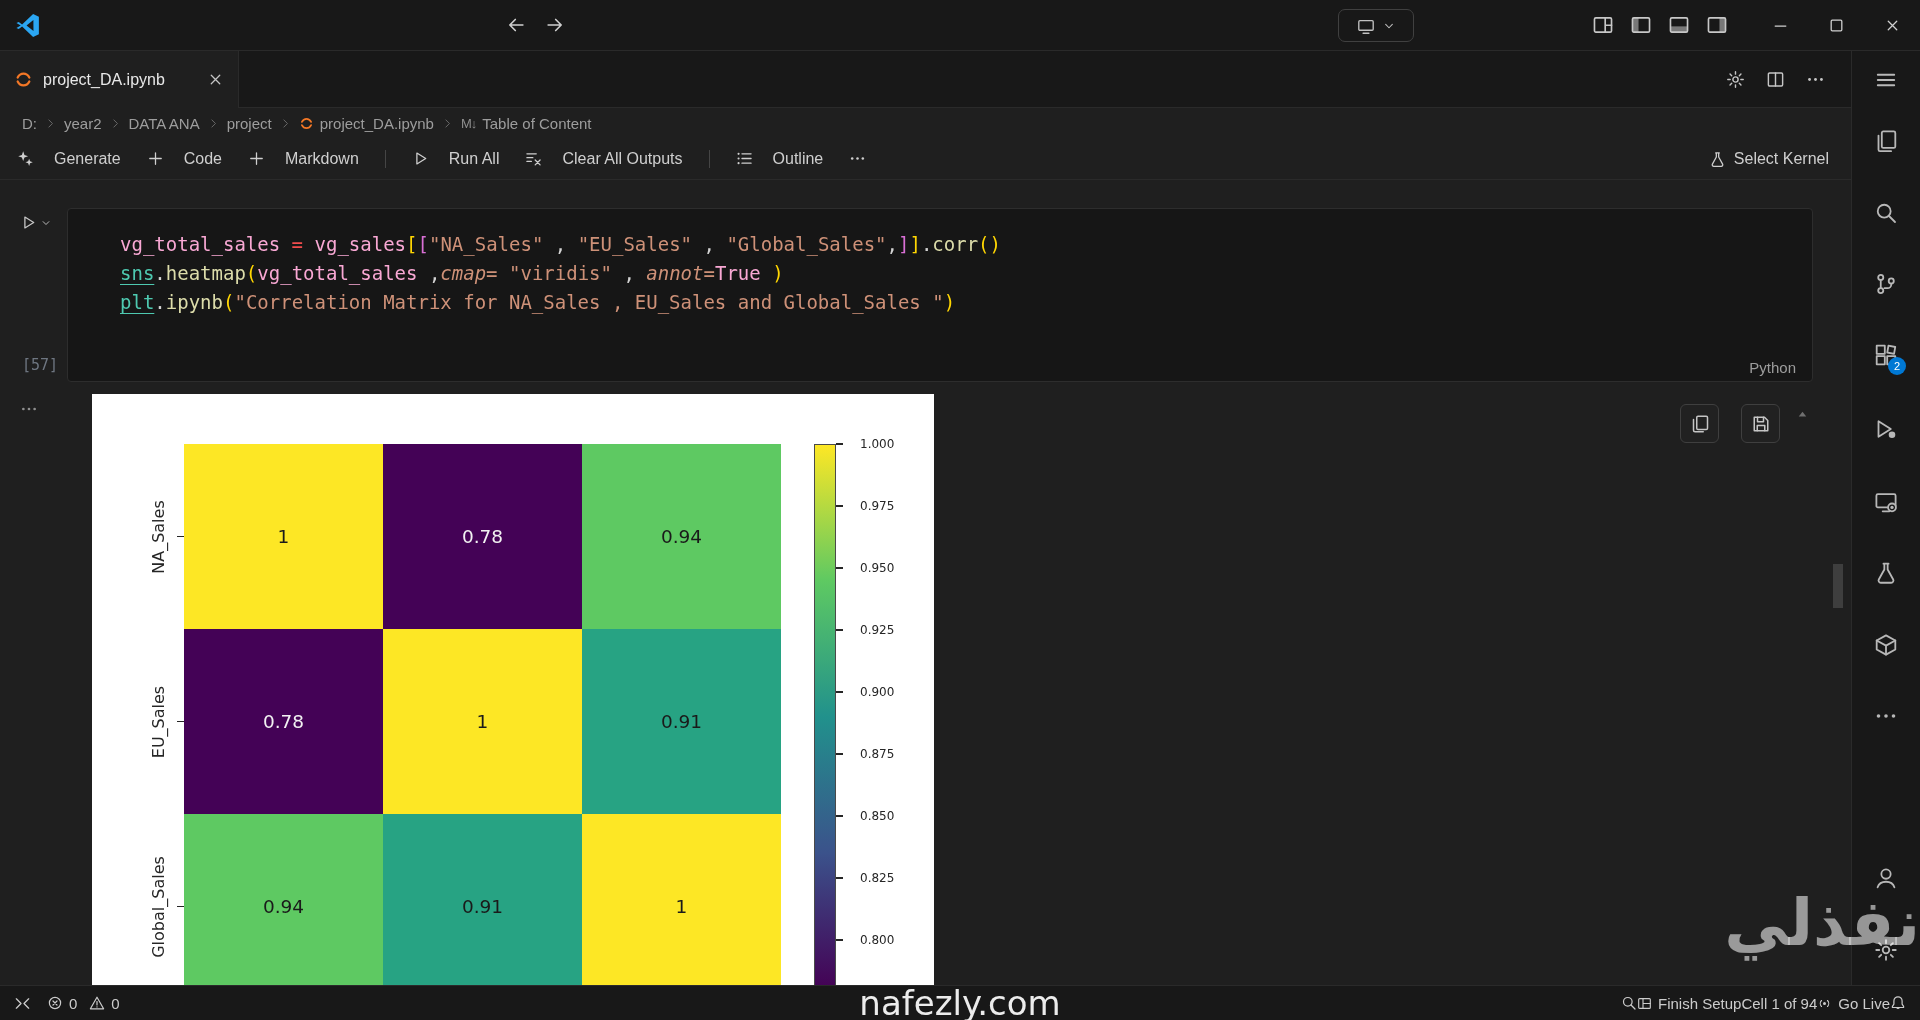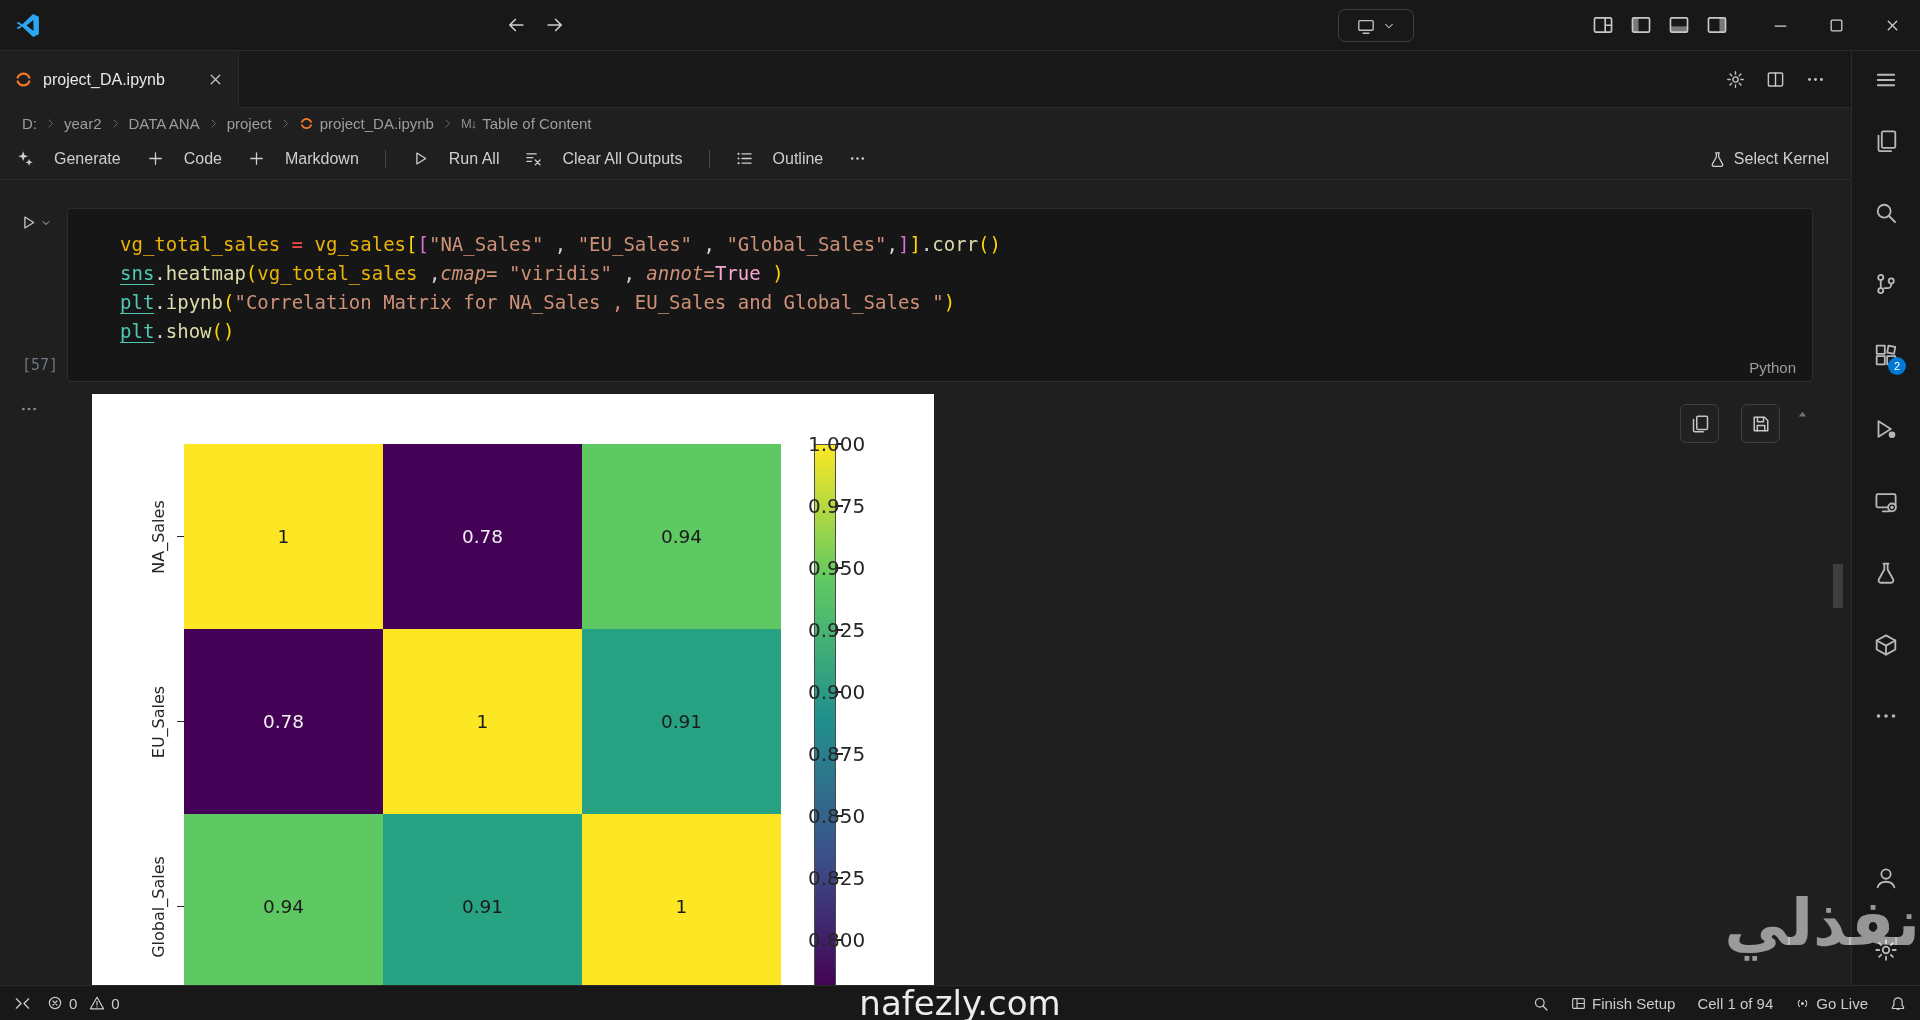--- a/index.html
+++ b/index.html
@@ -62,21 +62,21 @@
 
   
   .main { position:absolute; left:0; top:180px; width:1851px; height:805px; background:#1f1f1f; overflow:hidden; }
 
   .cell { position:absolute; left:67px; top:28px; width:1746px; height:174px; background:#161616;
     border:1px solid #2d2d2d; border-radius:4px; }
   .cell-code { position:absolute; left:52px; top:21px; font-family:"DejaVu Sans Mono", monospace;
     font-size:19px; line-height:29px; cursor:text; }
   .code-line { white-space:pre; }
   .code-line span { white-space:pre; }
-  .tk-var{color:#eab308}.tk-op{color:#f14c4c}.tk-str{color:#ce9178}.tk-fn{color:#dcdcaa}
+  .tk-var{color:#f9a8d4}.tk-op{color:#f14c4c}.tk-str{color:#ce9178}.tk-fn{color:#dcdcaa}
   .tk-kw{color:#f9a8d4}.tk-pl{color:#d4d4d4}.tk-b1{color:#ffd602}.tk-b2{color:#da70d6}
   .tk-mod{color:#4ec9b0; text-decoration:underline; text-underline-offset:4px;}
   .tk-par{color:#ce9178; font-style:italic;}
   .lang-label { position:absolute; right:16px; bottom:5px; color:#9d9d9d; font-size:15px; cursor:pointer; }
   .cell-run { position:absolute; left:20px; top:34px; display:flex; align-items:center; gap:3px;
     color:#c8c8c8; cursor:pointer; }
   .exec-count { position:absolute; left:22px; top:176px; color:#6e7681;
     font-family:"DejaVu Sans Mono", monospace; font-size:15px; }
   .out-more { position:absolute; left:20px; top:220px; color:#8f8f8f; cursor:pointer; }
 
@@ -85,21 +85,21 @@
     overflow:hidden; color:#262626; font-family:"DejaVu Sans", sans-serif; }
   .fig-title { position:absolute; left:0; top:14px; width:781px; text-align:center; font-size:23px; }
   .hm-grid { position:absolute; left:92px; top:50px; display:grid;
     grid-template-columns:repeat(3,199px); grid-template-rows:repeat(3,185px); }
   .hm-cell { display:flex; align-items:center; justify-content:center; font-size:18.5px; }
   .row-label { position:absolute; left:66px; transform:translate(-50%,-50%) rotate(-90deg);
     font-size:16px; white-space:nowrap; }
   .ytick { position:absolute; left:85px; width:7px; height:1.5px; background:#262626; }
   .cbar { position:absolute; left:722px; top:50px; width:22px; height:546px; border:1px solid #4a4a4a; }
   .ctick-line { position:absolute; left:744px; width:7px; height:1.5px; background:#262626; }
-  .ctick-label { position:absolute; left:716px; transform:translateY(-50%); font-size:20px; white-space:nowrap; }
+  .ctick-label { position:absolute; left:768px; transform:translateY(-50%); font-size:12px; white-space:nowrap; }
 
   .out-btn { position:absolute; top:224px; width:39px; height:39px; background:#212121;
     border:1px solid #3f3f3f; border-radius:6px; display:flex; align-items:center; justify-content:center;
     color:#c5c5c5; cursor:pointer; }
   .caret-up { position:absolute; left:1796px; top:228px; color:#6f6f6f; cursor:pointer; }
   .scroll-thumb { position:absolute; left:1833px; top:384px; width:10px; height:44px; background:#4a4a4a;
     opacity:.75; cursor:grab; }
 
   
   .activity { position:absolute; right:0; top:51px; width:69px; bottom:35px; background:#181818;
@@ -110,21 +110,21 @@
   .act-badge { position:absolute; right:2px; bottom:2px; min-width:18px; height:18px; border-radius:9px;
     background:#0078d4; color:#ffffff; font-size:11px; display:flex; align-items:center; justify-content:center;
     font-family:"Liberation Sans", sans-serif; }
 
   
   .statusbar { position:absolute; left:0; top:985px; width:1920px; height:35px; background:#181818;
     border-top:1px solid #2a2a2a; color:#cccccc; font-size:15px; display:flex; align-items:center;
     padding:0 14px; z-index:20; }
   .sb-item { display:flex; align-items:center; gap:6px; cursor:pointer; white-space:nowrap; }
   .sb-left { display:flex; align-items:center; gap:16px; }
-  .sb-right { margin-left:auto; display:flex; align-items:flex-end; gap:22px; }
+  .sb-right { margin-left:auto; display:flex; align-items:center; }
   .sb-problems { display:flex; align-items:center; gap:6px; cursor:pointer; }
   .sb-problems .num { margin-right:6px; }
 
   
   .wm { position:absolute; left:0; width:1920px; text-align:center; pointer-events:none; z-index:60;
     font-family:"DejaVu Sans", sans-serif; }
   .wm-ar { top:886px; font-size:64px; font-weight:bold; color:rgba(255,255,255,.55); direction:rtl;text-align:right; }
   .wm-site { top:983px; font-size:34px; color:rgba(255,255,255,.92); }
 </style>
 </head>
@@ -393,21 +393,20 @@
           </svg>
         </span>
     </div>
     <div class="exec-count">[57]</div>
 
     <div class="cell">
       <div class="cell-code">
           <div class="code-line"><span class="tk-var">vg_total_sales</span><span class="tk-pl"> </span><span class="tk-op">=</span><span class="tk-pl"> </span><span class="tk-var">vg_sales</span><span class="tk-b1">[</span><span class="tk-b2">[</span><span class="tk-str">"NA_Sales"</span><span class="tk-pl"> , </span><span class="tk-str">"EU_Sales"</span><span class="tk-pl"> , </span><span class="tk-str">"Global_Sales"</span><span class="tk-pl">,</span><span class="tk-b2">]</span><span class="tk-b1">]</span><span class="tk-pl">.</span><span class="tk-fn">corr</span><span class="tk-b1">(</span><span class="tk-b1">)</span></div>
           <div class="code-line"><span class="tk-mod">sns</span><span class="tk-pl">.</span><span class="tk-fn">heatmap</span><span class="tk-b1">(</span><span class="tk-var">vg_total_sales</span><span class="tk-pl"> ,</span><span class="tk-par">cmap=</span><span class="tk-pl"> </span><span class="tk-str">"viridis"</span><span class="tk-pl"> , </span><span class="tk-par">annot=</span><span class="tk-kw">True</span><span class="tk-pl"> </span><span class="tk-b1">)</span></div>
           <div class="code-line"><span class="tk-mod">plt</span><span class="tk-pl">.</span><span class="tk-fn">ipynb</span><span class="tk-b1">(</span><span class="tk-str">"Correlation Matrix for NA_Sales , EU_Sales and Global_Sales "</span><span class="tk-b1">)</span></div>
-          <div class="code-line"><span class="tk-mod">plt</span><span class="tk-pl">.</span><span class="tk-fn">show</span><span class="tk-b1">(</span><span class="tk-b1">)</span></div>
         </div>
       <div class="lang-label">Python</div>
     </div>
 
     <span class="out-more ic s18">
         <svg viewBox="0 0 16 16" fill="currentColor">
           <circle cx="3" cy="8" r="1.2"></circle>
           <circle cx="8" cy="8" r="1.2"></circle>
           <circle cx="13" cy="8" r="1.2"></circle>
         </svg>

